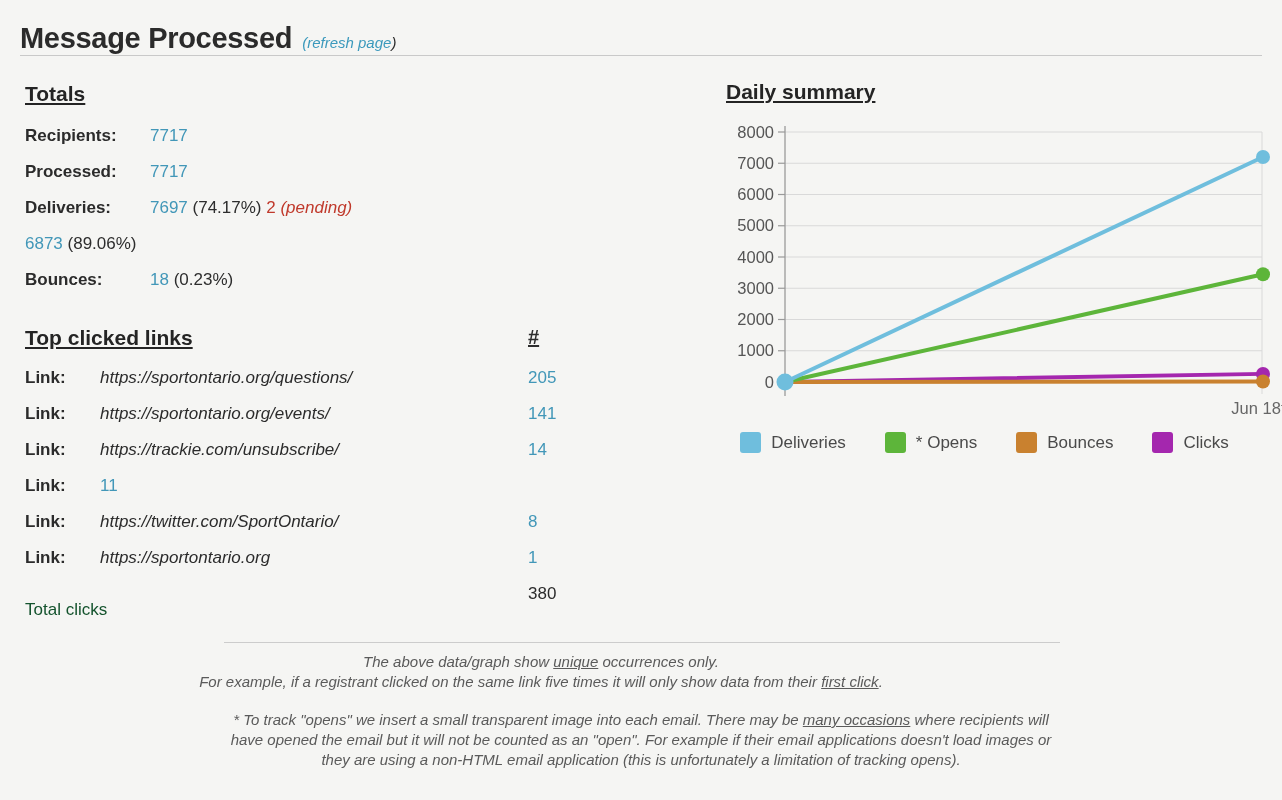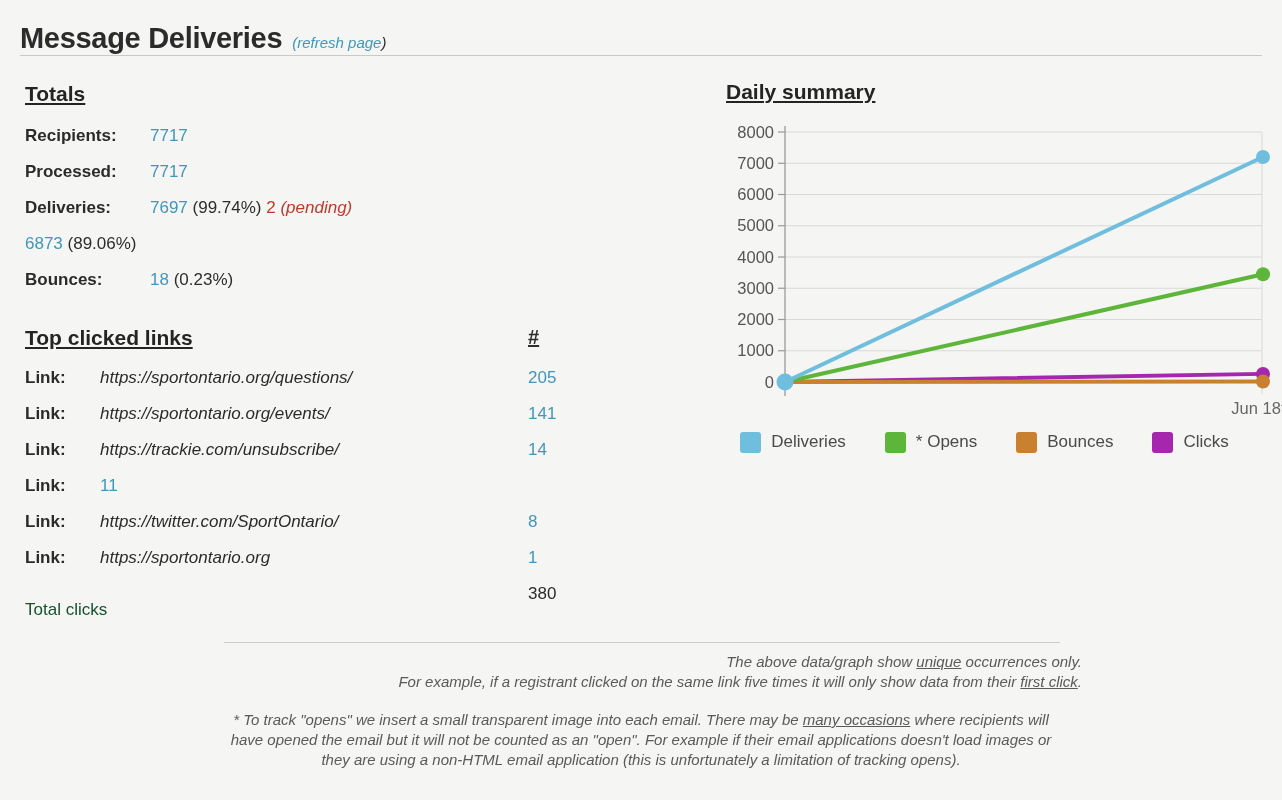--- a/index.html
+++ b/index.html
@@ -44,54 +44,54 @@
   .l-url { width:428px; font-style:italic; color:#2b2b2b; }
   .l-count { color:#4297b8; }
   .total-row { display:flex; height:36px; font-size:17px; padding-top:2px; }
   .total-label { width:503px; color:#14532d;margin-top:16px; }
   .total-value { color:#2b2b2b; }
 
   
   #right-col { position:absolute; left:686px; top:80px; width:596px;margin-left:40px; }
   #chart-svg-wrap { margin-top:14px; }
   #legend { position:absolute; left:686px; top:432px; width:580px; display:flex; justify-content:center; gap:22px; }
-  .legend-item { display:flex; gap:10px;padding-left:17px; }
+  .legend-item { display:flex; align-items:center; gap:10px;padding-left:17px; }
   .legend-swatch { width:21px; height:21px; border-radius:3px; }
   .legend-label { font-size:17px; color:#4a4a4a; }
 
   
   #footer-rule { position:absolute; left:224px; top:642px; width:836px; border-top:1px solid #cccccc; }
-  #footer-note { position:absolute; left:0; top:652px; width:1082px; text-align:right;
+  #footer-note { position:absolute; left:0; top:652px; width:1082px; text-align:center;
                  font-size:15px; font-style:italic; color:#5a5a5a; line-height:19.5px; }
   #footnote { position:absolute; left:0; top:710px; width:1282px; text-align:center;
               font-size:15px; font-style:italic; color:#5a5a5a; line-height:20px; }
 </style>
 </head>
 <body>
 
 <div id="header">
-  <span id="page-title">Message Deliveries</span>
+  <span id="page-title">Message Processed</span>
   <span id="refresh-wrap"><span class="paren-teal">(</span><a id="refresh-link">refresh page</a><span class="paren-dark">)</span></span>
 </div>
 <div id="header-rule"></div>
 
 <div id="left-col">
   <div class="section-heading">Totals</div>
   <div id="totals-rows">
       <div class="t-row">
         <span class="t-label">Recipients:</span>
         <span class="t-value"><span class="seg-link">7717</span></span>
       </div>
       <div class="t-row">
         <span class="t-label">Processed:</span>
         <span class="t-value"><span class="seg-link">7717</span></span>
       </div>
       <div class="t-row">
         <span class="t-label">Deliveries:</span>
-        <span class="t-value"><span class="seg-link">7697</span><span class="seg-plain"> (99.74%) </span><span class="seg-alert">2 </span><span class="seg-alert-italic">(pending)</span></span>
+        <span class="t-value"><span class="seg-link">7697</span><span class="seg-plain"> (74.17%) </span><span class="seg-alert">2 </span><span class="seg-alert-italic">(pending)</span></span>
       </div>
       <div class="t-row">
         <span class="t-value"><span class="seg-link">6873</span><span class="seg-plain"> (89.06%)</span></span>
       </div>
       <div class="t-row">
         <span class="t-label">Bounces:</span>
         <span class="t-value"><span class="seg-link">18</span><span class="seg-plain"> (0.23%)</span></span>
       </div>
     </div>
 

